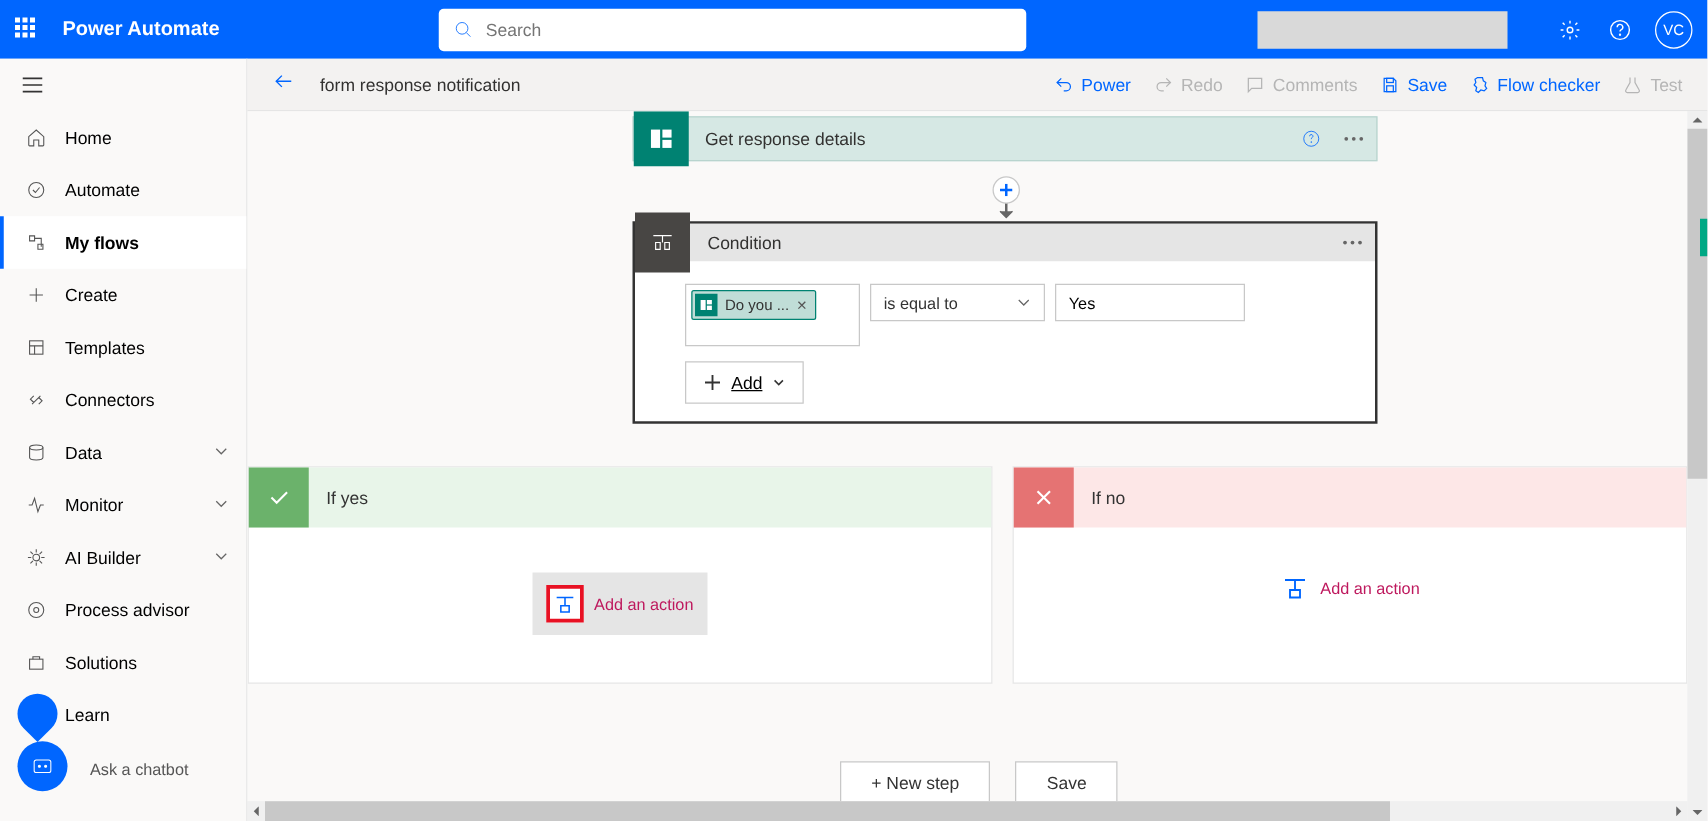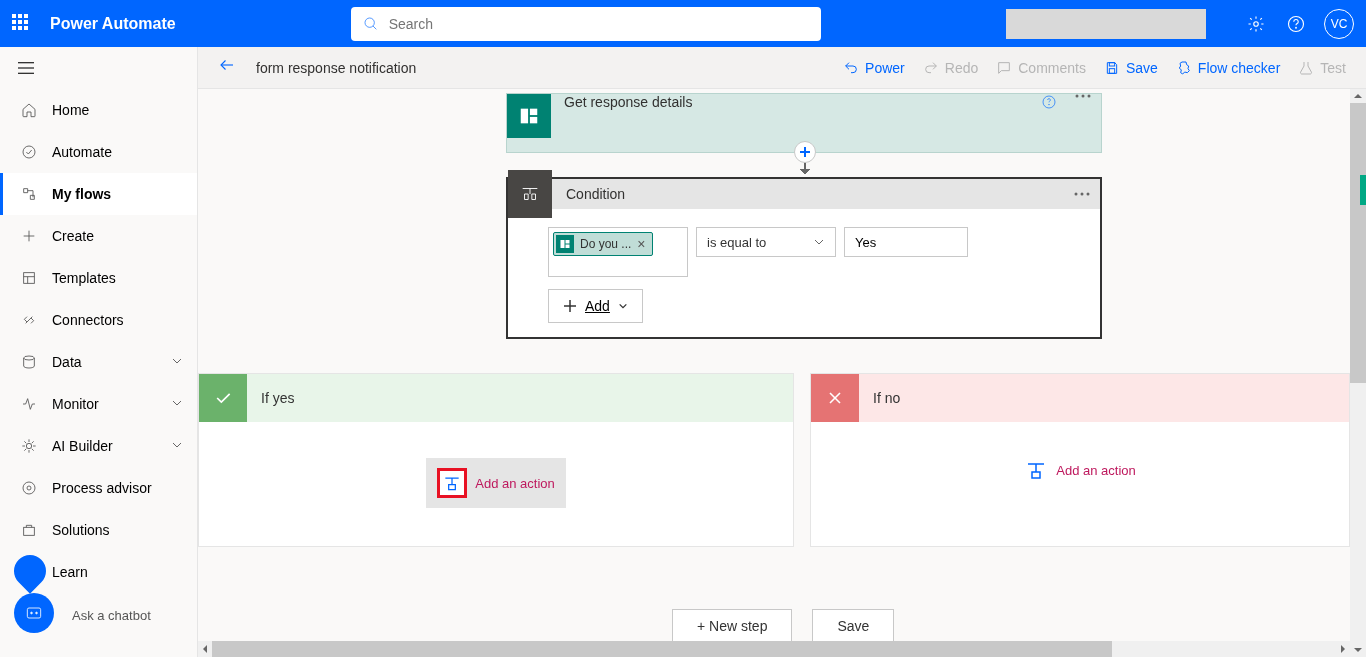--- a/index.html
+++ b/index.html
@@ -42,21 +42,21 @@
   .flow-title { font-size: 14px; color: #323130; }
   .sec-spacer { flex: 1; }
   .sec-action { display: flex; align-items: center; font-size: 14px; color: #333; margin-left: 18px; cursor: pointer; }
   .sec-action.disabled { color: #b5b5b5; }
   .sec-action svg { width: 16px; height: 16px; margin-right: 6px; stroke: currentColor; fill: none; stroke-width: 1.5; }
 
   
   .canvas { position: absolute; top: 89px; left: 198px; right: 16px; bottom: 16px; background: #faf9f8; overflow: hidden; }
 
   
-  .card-get { position: absolute; left: 308px; top: 4px; width: 596px; height: 60px; background: #d6e8e4; border: 1px solid #b8d4ce; display: flex; }
+  .card-get { position: absolute; left: 308px; top: 4px; width: 596px; height: 36px; background: #d6e8e4; border: 1px solid #b8d4ce; display: flex; align-items: center; }
   .card-get .icon-box { width: 44px; height: 44px; background: #008272; display: flex; align-items: center; justify-content: center; margin-right: -1px; }
   .card-get .icon-box svg { width: 22px; height: 22px; fill: #fff; }
   .card-title { flex: 1; padding-left: 14px; font-size: 14px; color: #323130; }
   .help-icon { width: 32px; display: flex; justify-content: center; cursor: pointer; }
   .help-icon svg { width: 16px; height: 16px; stroke: #0066ff; fill: none; }
   .more-icon { width: 36px; display: flex; justify-content: center; cursor: pointer; }
   .more-icon svg { width: 16px; height: 4px; fill: #666; }
 
   
   .plus-insert { position: absolute; left: 596px; top: 52px; width: 22px; height: 22px; border: 1px solid #c8c8c8; border-radius: 50%; background: #fff; display: flex; align-items: center; justify-content: center; cursor: pointer; z-index: 2; }
@@ -71,21 +71,21 @@
   .card-cond .icon-box svg { width: 22px; height: 22px; stroke: #fff; fill: none; }
   .cond-body { padding: 18px 16px 14px 40px; }
   .cond-row { display: flex; gap: 8px; margin-bottom: 12px; }
   .token-box { border: 1px solid #c8c8c8; width: 140px; min-height: 50px; padding: 4px; display: flex; align-items: flex-start; }
   .token { background: #c0ddd7; border: 1px solid #008272; border-radius: 2px; display: inline-flex; align-items: center; height: 24px; padding: 0 6px 0 2px; font-size: 12px; color: #333; cursor: pointer; }
   .token .tk-ico { width: 18px; height: 18px; background: #008272; margin-right: 6px; display: flex; align-items: center; justify-content: center; }
   .token .tk-ico svg { width: 12px; height: 12px; fill: #fff; }
   .token .tk-x { margin-left: 6px; font-size: 14px; color: #555; cursor: pointer; }
   .op-select { border: 1px solid #c8c8c8; width: 140px; height: 30px; display: flex; align-items: center; padding: 0 10px; font-size: 13px; color: #333; cursor: pointer; }
   .op-select svg { margin-left: auto; width: 12px; height: 12px; stroke: #666; fill: none; }
-  .val-input { border: 1px solid #c8c8c8; width: 124px; height: 30px; padding: 0 10px; font-size: 13px; outline: none; }
+  .val-input { border: 1px solid #c8c8c8; width: 152px; height: 30px; padding: 0 10px; font-size: 13px; outline: none; }
   .add-btn { border: 1px solid #c8c8c8; height: 34px; padding: 0 14px; display: inline-flex; align-items: center; font-size: 14px; cursor: pointer; background: #fff; text-decoration: underline; }
   .add-btn svg { width: 14px; height: 14px; stroke: #333; margin-right: 8px; stroke-width: 1.5; }
   .add-btn .chev-sm { margin-left: 8px; margin-right: 0; width: 10px; }
 
   
   .branch { position: absolute; top: 284px; width: 596px; border: 1px solid #e5e5e5; background: #fff; height: 174px; }
   .branch.yes { left: 0; }
   .branch.no { left: 612px; width: 540px; }
   .branch-head { height: 48px; display: flex; align-items: center; }
   .branch.yes .branch-head { background: #e8f5e9; }

